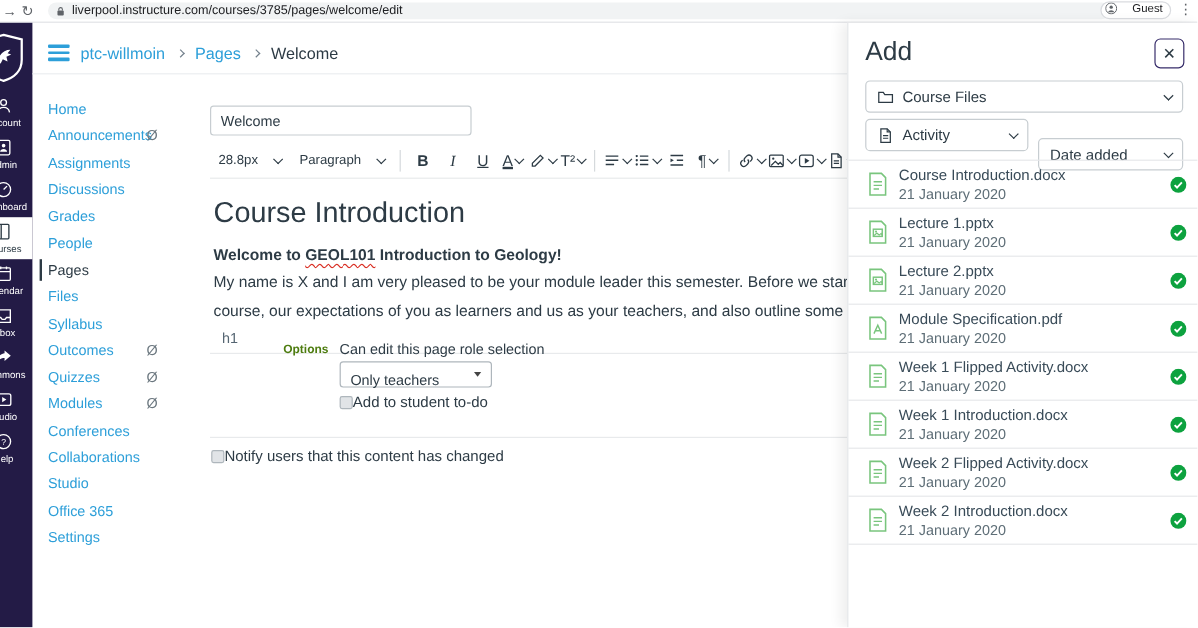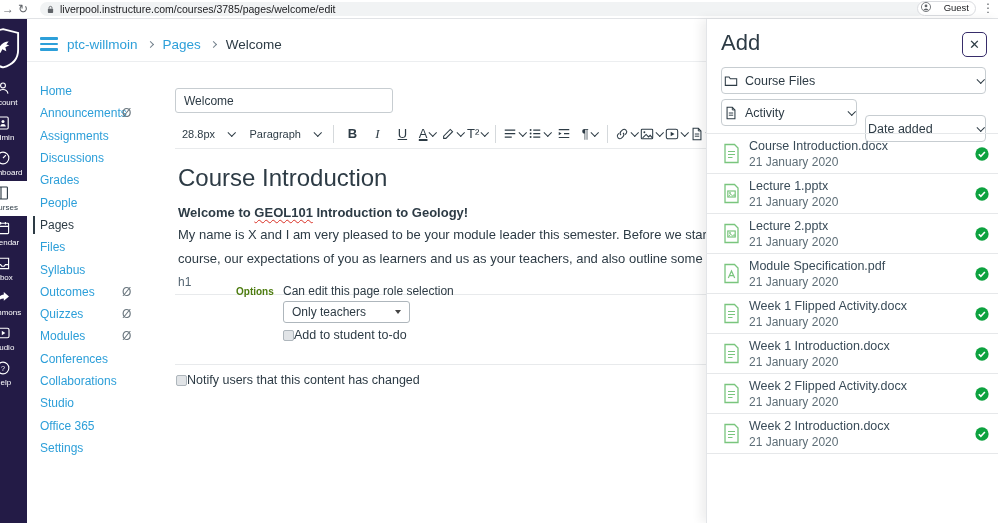--- a/index.html
+++ b/index.html
@@ -82,47 +82,47 @@
   #rce-body { position:absolute; left:0; top:78px; width:531px; height:120px; overflow:hidden; }
   #content-heading { margin:14px 0 0 3px; font-size:24px; font-weight:400; color:#2D3B45; }
   #content-intro { margin:13px 0 0 3px; font-size:13px; font-weight:700; color:#2D3B45; white-space:nowrap; }
   .misspell { text-decoration:underline; text-decoration-style:wavy; text-decoration-color:#D93025;
               text-decoration-thickness:1px; text-underline-offset:2px; }
   .content-para { margin:6px 0 0 3px; font-size:13px; color:#2D3B45; line-height:17.5px;
                   white-space:nowrap; overflow:hidden; }
   .content-para:first-of-type { margin-top:10px; }
   #rce-statusbar { position:absolute; left:0; top:198px; width:531px; height:25px;
                    border-bottom:1px solid #E8EAEC; display:flex; align-items:center; }
-  #rce-path { font-size:12px; color:#556572; margin-left:3px; }
+  #rce-path { font-size:12px; color:#556572; margin-left:10px; }
 
   
   #options-label { position:absolute; left:236px; top:286px; font-size:10px; font-weight:700; color:#4d7c0f; }
   #role-label { position:absolute; left:283px; top:284px; font-size:12px; color:#2D3B45; }
   #role-select { position:absolute; left:283px; top:301px; width:127px; height:22px;
                  border:1px solid #AEB6BC; border-radius:3px; background:#fff; display:flex;
-                 align-items:center; padding:0 8px; font-size:12px; color:#2D3B45; cursor:pointer; }
+                 padding:8px 8px; font-size:12px; color:#2D3B45; cursor:pointer; }
   #role-select .tri { position:absolute; right:8px; width:0; height:0; border-left:3.5px solid transparent;
                       border-right:3.5px solid transparent; border-top:4.5px solid #444; }
   .check-row { position:absolute; display:flex; align-items:center; }
   #todo-row { left:283px; top:328px; }
   #notify-row { left:176px; top:373px; }
   .checkbox { width:11px; height:11px; background:#E1E4E7; border:1px solid #AEB6BC; border-radius:2px;
               cursor:pointer; flex:0 0 auto; }
   .check-label { font-size:12.5px; color:#2D3B45; }
   #form-divider { position:absolute; left:175px; top:364px; width:531px; height:1px; background:#E8EAEC; }
 
   
   #panel { position:absolute; left:706px; top:19px; width:292px; height:504px; background:#fff;
            border-left:1px solid #E3E5E8; box-shadow:-5px 0 10px rgba(0,0,0,0.07); z-index:10; }
   #panel-title { position:absolute; left:14px; top:11px; font-size:22px; font-weight:400; color:#2D3B45; }
   #panel-close { position:absolute; right:11px; top:13px; width:25px; height:25px;
                  border:1.5px solid #372D6A; border-radius:5px; display:flex; align-items:center;
                  justify-content:center; font-size:13px; color:#2D3B45; cursor:pointer; background:#fff; }
   .panel-select { position:absolute; height:27px; border:1px solid #C7CDD1; border-radius:4px;
-                  background:#fff; display:flex; align-items:center; padding:0 2px; gap:7px;
+                  background:#fff; display:flex; align-items:center; padding:0 9px; gap:7px;
                   font-size:12.5px; color:#2D3B45; cursor:pointer; }
   .panel-select .ps-icon { width:14px; height:14px; color:#2D3B45; flex:0 0 auto; }
   .panel-select .ps-icon svg { width:14px; height:14px; display:block; }
   .panel-select .chev { margin-left:auto; }
   #select-source { left:14px; top:48px; width:265px; }
   #select-type { left:14px; top:80px; width:136px; }
   #select-sort { left:158px; top:80px; width:121px;margin-top:16px; }
   #list-top-divider { position:absolute; left:0; top:114px; width:292px; height:1px; background:#E6E8EA; }
   #file-list { position:absolute; left:0; top:115px; width:292px; }
   .file-row { position:relative; height:40px; border-bottom:1px solid #E6E8EA; cursor:pointer; }

